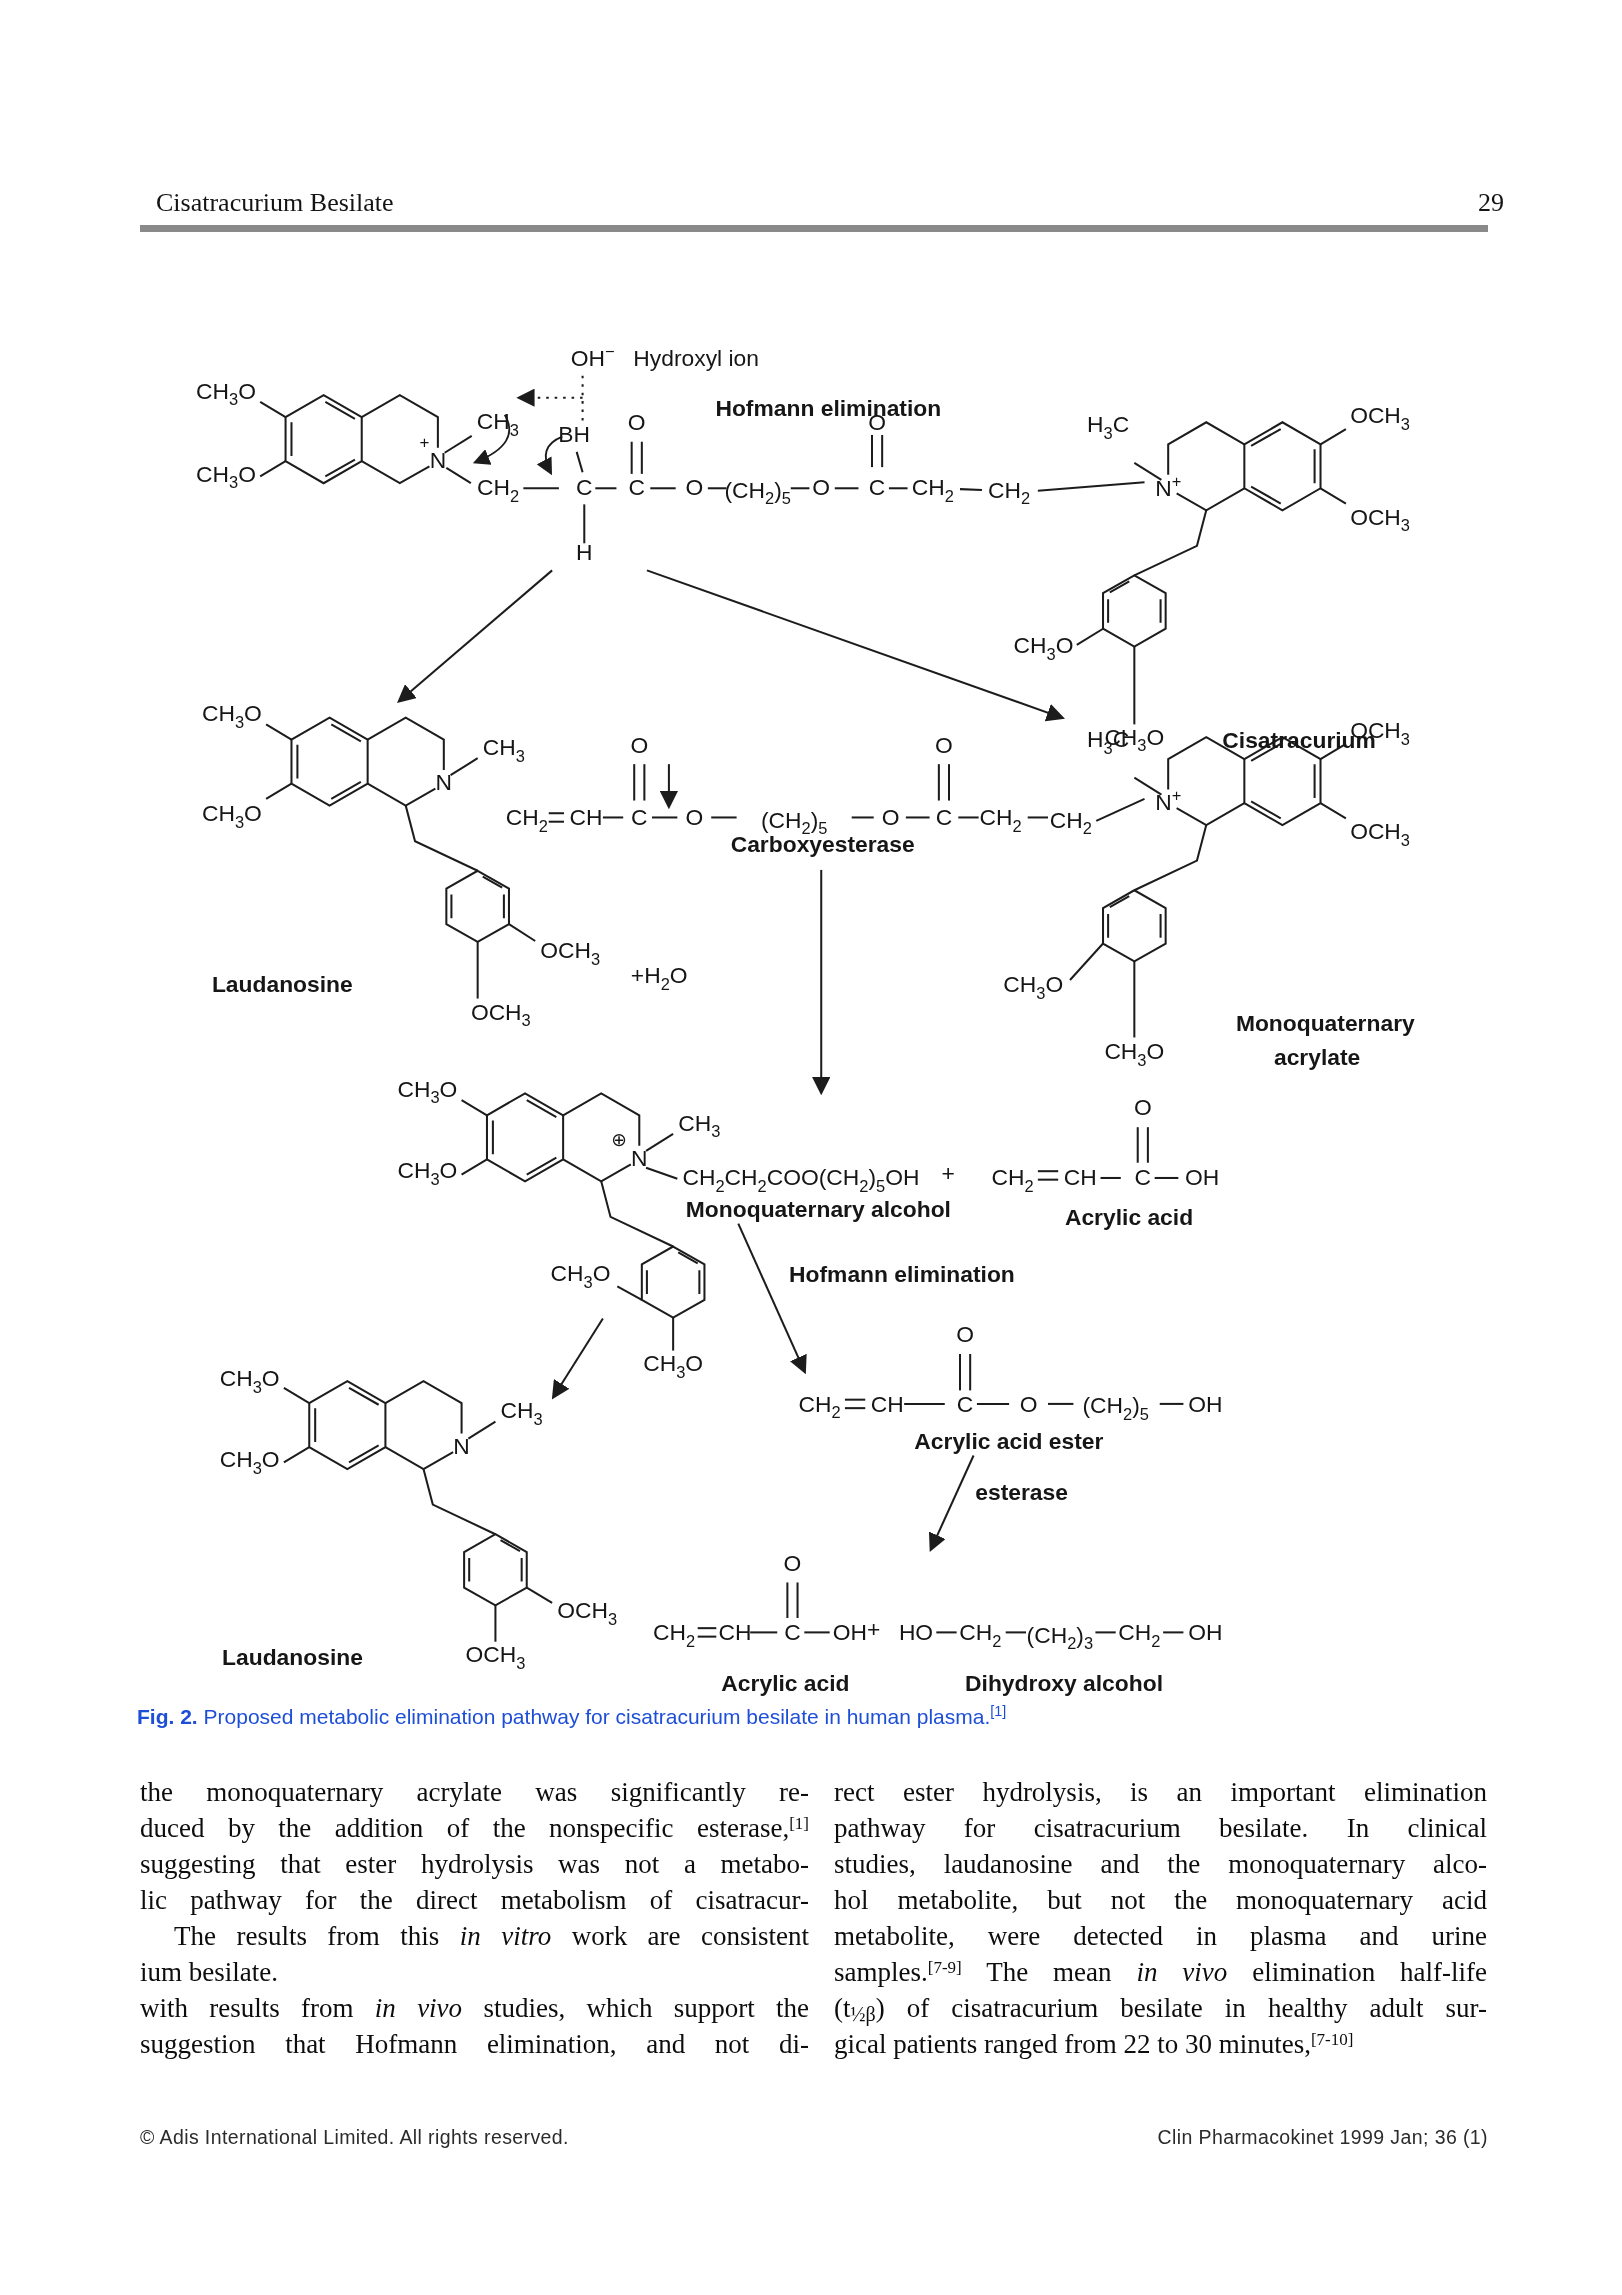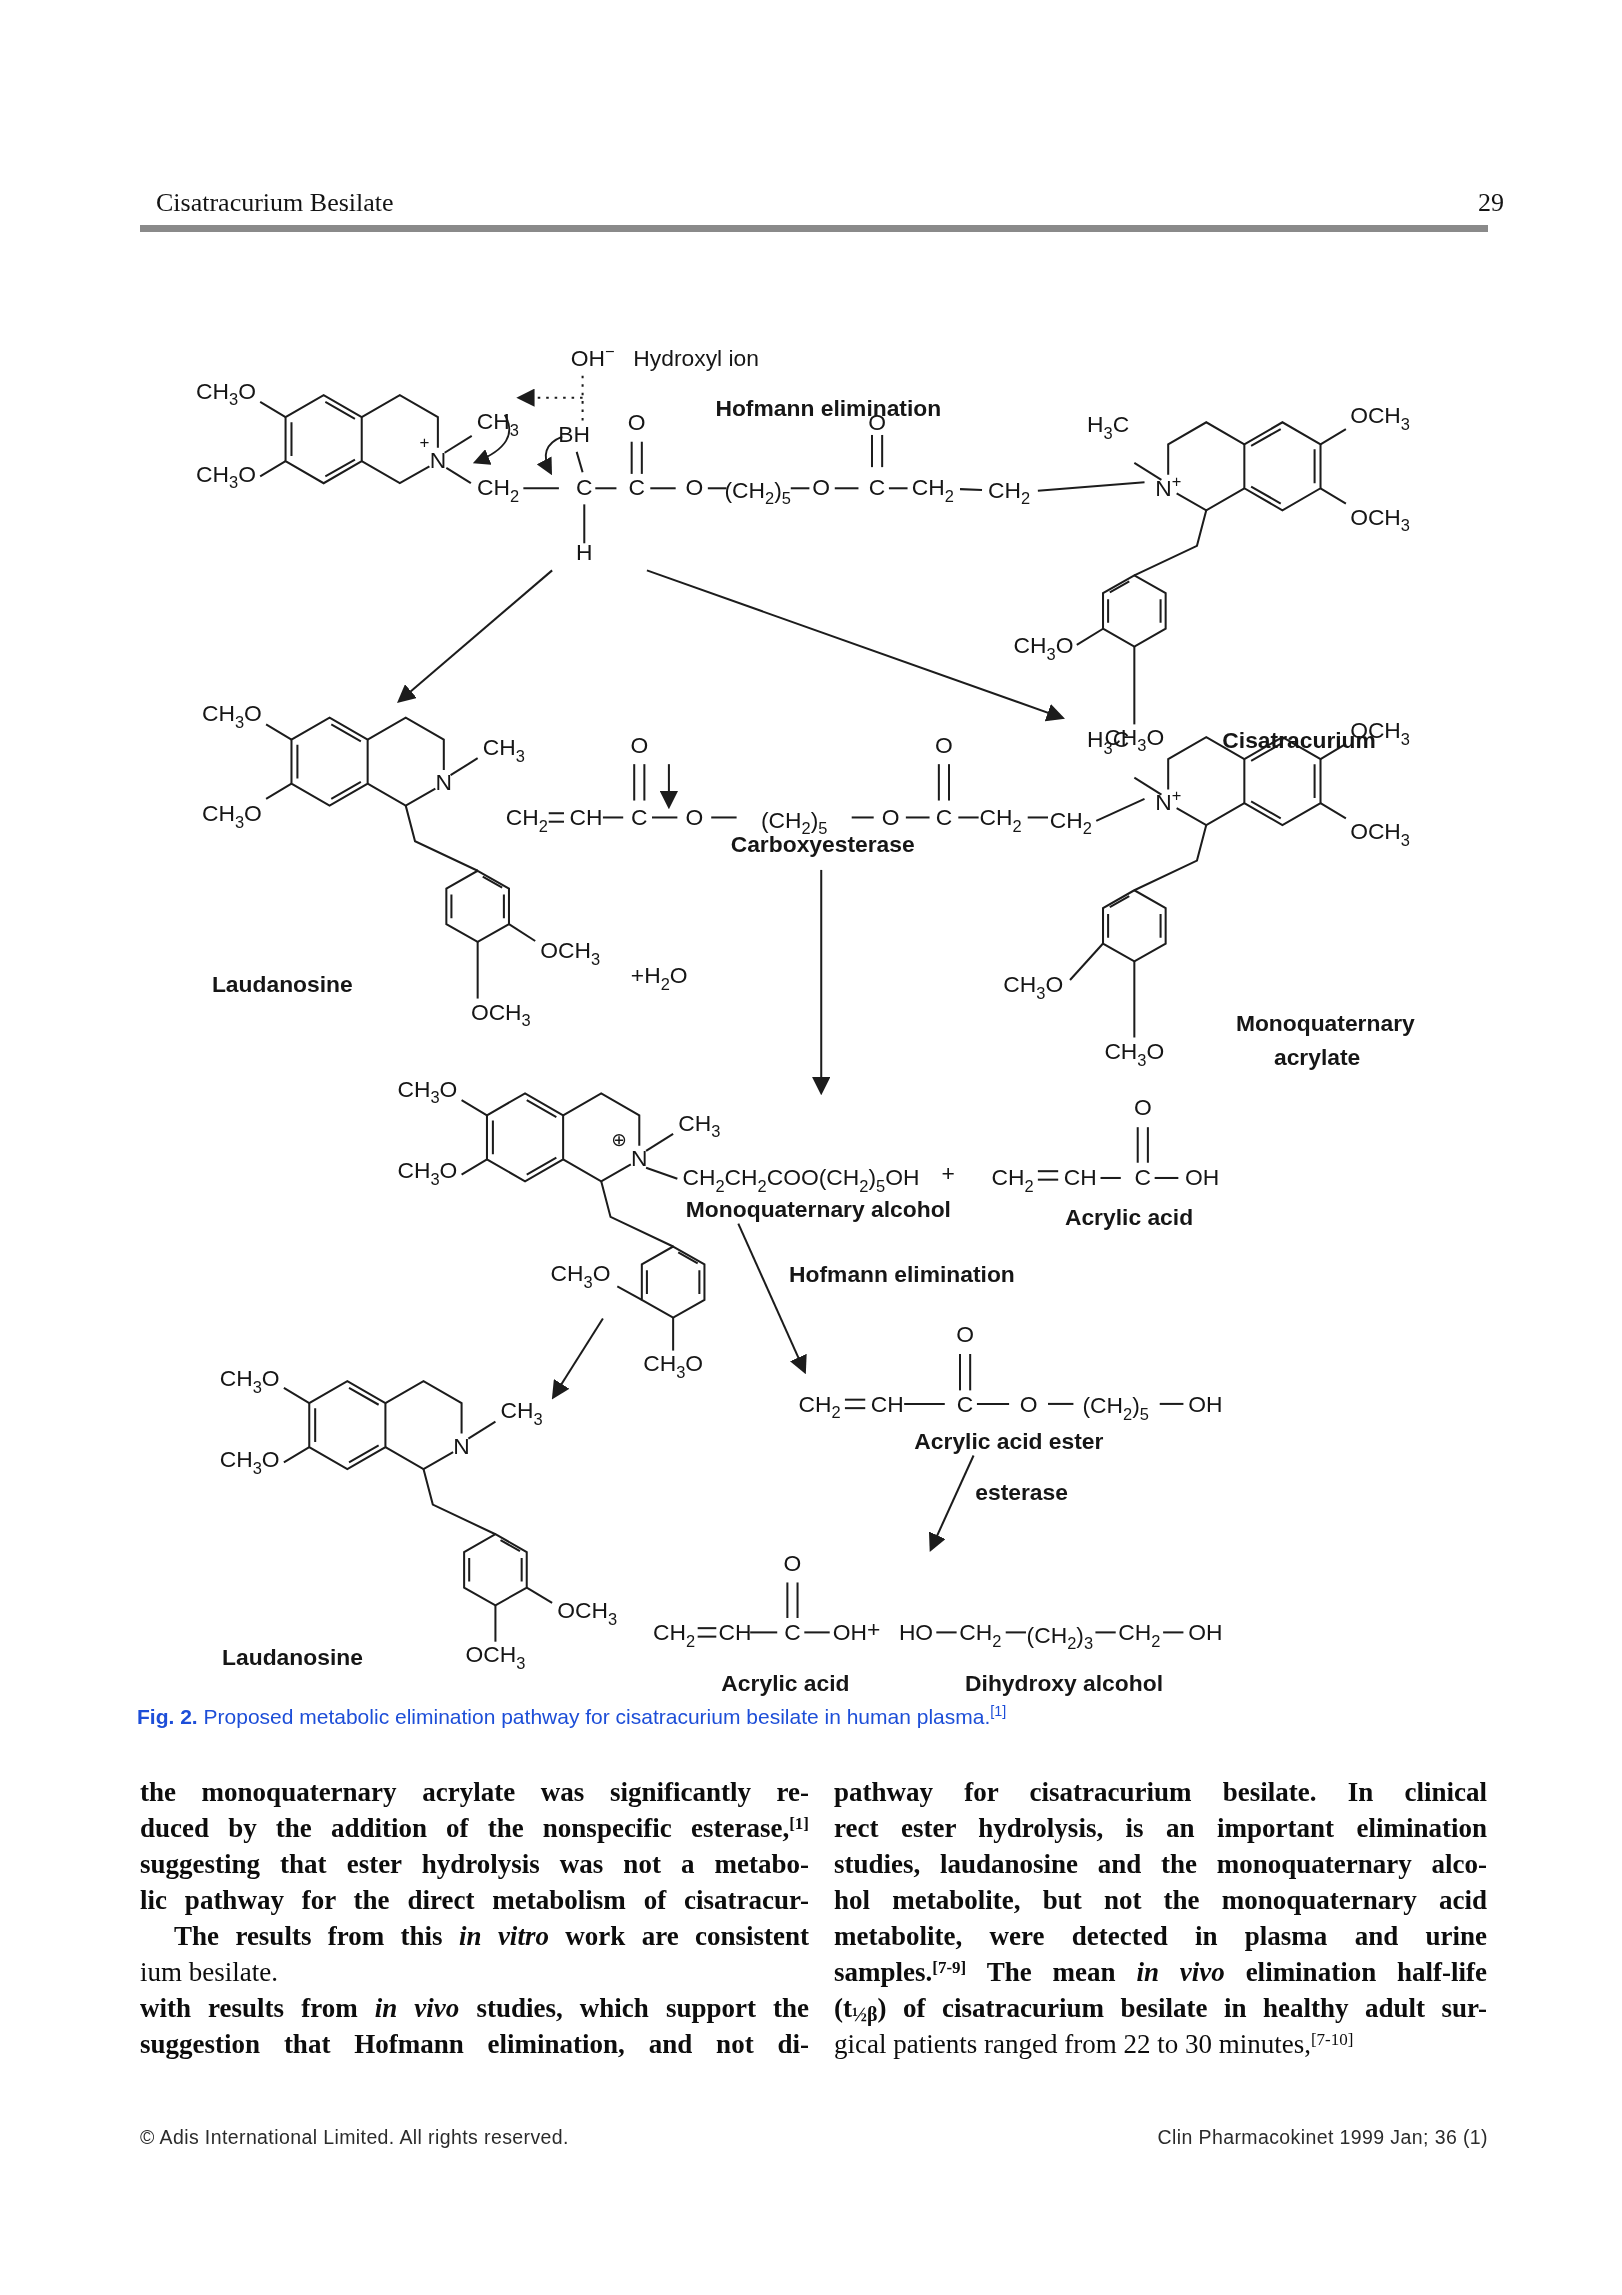--- a/index.html
+++ b/index.html
@@ -17,21 +17,21 @@
   
   #caption{position:absolute;left:137px;top:1703px;width:1210px;font-size:21px;color:#1d4ed8;}
   #caption .cap-bold{font-weight:bold;}
   #caption sup{font-size:14.4px;}
   
   .col{position:absolute;top:1774px;font-family:"Liberation Serif", serif;
        font-size:27px;color:#0d0d0d;}
   #col-left{left:140px;width:669px;}
   #col-right{left:834px;width:653px;}
   .bline{height:36px;line-height:36px;overflow:hidden;white-space:nowrap;}
-  .bline.j{text-align:justify;white-space:normal;font-weight:bold;}
+  .bline.j{text-align:justify;white-space:normal;}
   .bline.j::after{content:"";display:inline-block;width:100%;height:0;}
   .bline.ind{text-indent:34px;}
   .bline i{font-style:italic;}
   .bline sup{font-size:17px;line-height:0;vertical-align:7.6px;}
   .bline sub{font-size:20px;line-height:0;vertical-align:-4.2px;margin-top:36px;}
   
   #footer{position:absolute;left:140px;top:2126px;width:1348px;font-size:19.5px;color:#2b2b2b;}
   #footer-left{float:left;letter-spacing:0.4px;}
   #footer-right{float:right;letter-spacing:0.4px;}
 </style>
@@ -271,22 +271,22 @@
       <div class="bline j"><span>the monoquaternary acrylate was significantly re-</span></div>
       <div class="bline j"><span>duced by the addition of the nonspecific esterase,</span><sup>[1]</sup></div>
       <div class="bline j"><span>suggesting that ester hydrolysis was not a metabo-</span></div>
       <div class="bline j"><span>lic pathway for the direct metabolism of cisatracur-</span></div>
       <div class="bline j ind"><span>The results from this </span><i>in vitro</i><span> work are consistent</span></div>
       <div class="bline"><span>ium besilate.</span></div>
       <div class="bline j"><span>with results from </span><i>in vivo</i><span> studies, which support the</span></div>
       <div class="bline j"><span>suggestion that Hofmann elimination, and not di-</span></div>
     </div>
   <div id="col-right" class="col">
+      <div class="bline j"><span>rect ester hydrolysis, is an important elimination</span></div>
       <div class="bline j"><span>pathway for cisatracurium besilate. In clinical</span></div>
-      <div class="bline j"><span>rect ester hydrolysis, is an important elimination</span></div>
       <div class="bline j"><span>studies, laudanosine and the monoquaternary alco-</span></div>
       <div class="bline j"><span>hol metabolite, but not the monoquaternary acid</span></div>
       <div class="bline j"><span>metabolite, were detected in plasma and urine</span></div>
       <div class="bline j"><span>samples.</span><sup>[7-9]</sup><span> The mean </span><i>in vivo</i><span> elimination half-life</span></div>
       <div class="bline j"><span>(t</span><sub>½β</sub><span>) of cisatracurium besilate in healthy adult sur-</span></div>
       <div class="bline"><span>gical patients ranged from 22 to 30 minutes,</span><sup>[7-10]</sup></div>
     </div>
 
   <div id="footer">
     <span id="footer-left">© Adis International Limited. All rights reserved.</span>

